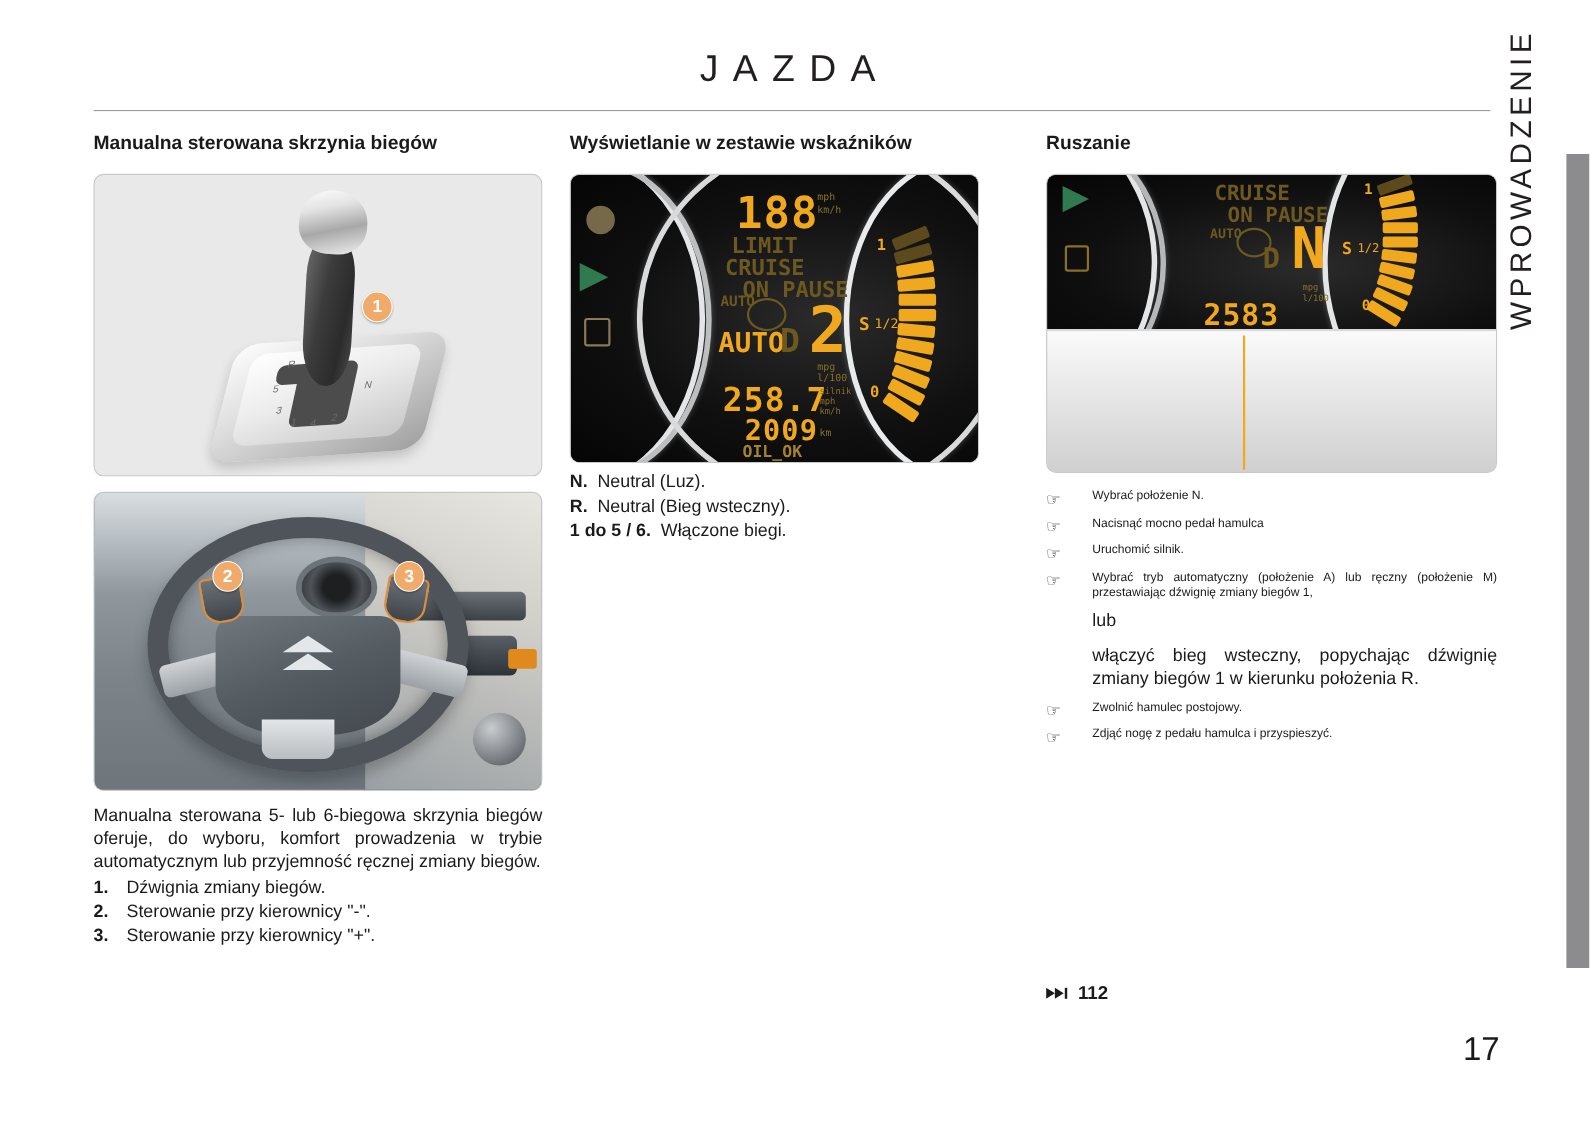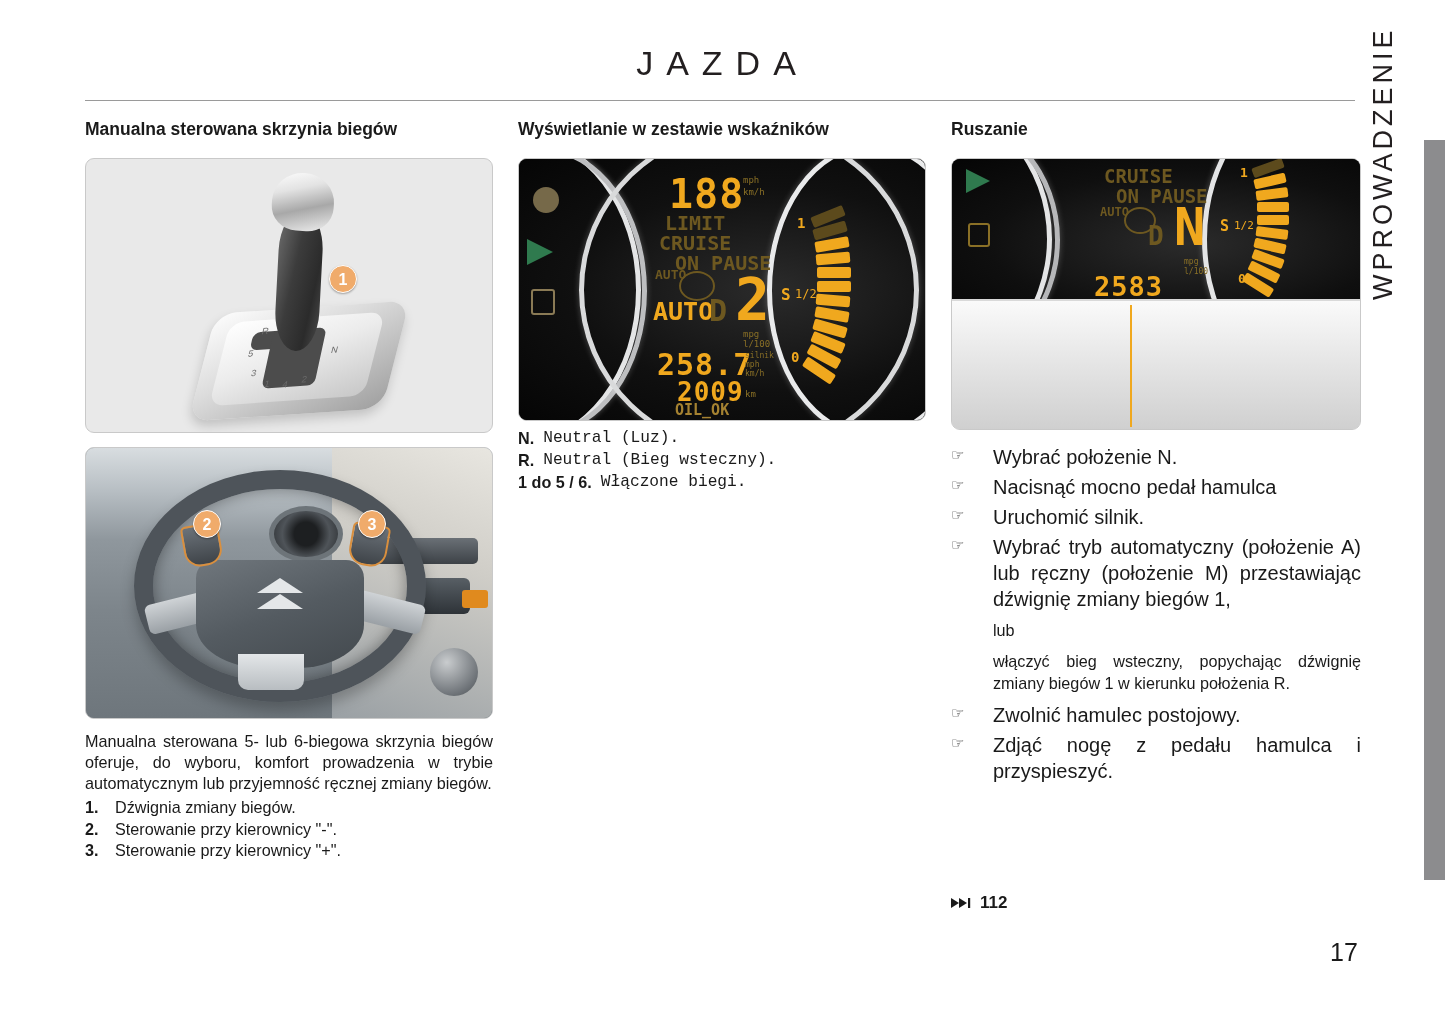--- a/index.html
+++ b/index.html
@@ -35,21 +35,21 @@
     width:400px;
     transform:rotate(-90deg); transform-origin:0 0;
     font-size:27px; font-weight:400; letter-spacing:4px;
     color:#231f20; white-space:nowrap;
     text-align:left;
   }
 
   
   .col { position:absolute; top:118px; }
   #col-left   { left:85px;  width:408px; }
-  #col-mid    { left:518px; width:408px; }
+  #col-mid    { left:518px; width:372px; }
   #col-right  { left:951px; width:410px; }
 
   .col-heading {
     font-size:17.5px; font-weight:bold; line-height:1.28;
     color:#1a1a1a; margin:0 0 0 0;
   }
 
   
   .figure {
     position:relative; border-radius:9px; overflow:hidden;
@@ -218,45 +218,45 @@
   }
 
   .numbered { margin-top:3px; }
   .numbered .row { display:flex; font-size:16.2px; line-height:1.33; }
   .numbered .row .n { font-weight:bold; width:30px; flex:0 0 30px; }
   .numbered .row .t { flex:1; }
 
   .deflist { margin-top:6px; }
   .deflist .row { display:flex; font-size:16.2px; line-height:1.36; }
   .deflist .row .k { font-weight:bold; flex:0 0 auto; margin-right:9px; white-space:nowrap; }
-  .deflist .row .v { flex:1;font-family:Liberation Mono, monospace; }
+  .deflist .row .v { flex:1; }
 
   .bullets { margin-top:14px; }
   .bullets .bullet { display:flex; margin-bottom:4px; }
   .bullets .bullet .hand {
     flex:0 0 42px; font-size:15px; color:#2a2a2a; line-height:1.3;
     padding-top:1px;
   }
   .bullets .bullet .btxt {
-    flex:1; font-size:20px; line-height:1.3; text-align:justify;
+    flex:1; font-size:11px; line-height:1.3; text-align:justify;
   }
   .bullets .bullet .btxt.nojust { text-align:left; }
   .sub-line { font-size:16.2px; line-height:1.3; margin-left:42px; }
   .sub-block { font-size:16.2px; line-height:1.3; margin-left:42px; text-align:justify; }
 
   .ref {
     position:absolute; left:951px; top:893px;
     font-size:17px; font-weight:bold; color:#1a1a1a;
     display:flex; align-items:center; gap:9px;
   }
   .ref .skip { display:inline-block; }
 
   #page-number {
     position:absolute; left:1330px; top:938px;
-    font-size:25px; color:#1a1a1a;
+    font-size:30px; color:#1a1a1a;
   }
 </style>
 </head>
 <body>
 
 <div id="page-title">JAZDA</div>
 <div id="header-rule"></div>
 
 <div id="side-tab-bar"></div>
 <div id="side-tab-label">WPROWADZENIE</div>

